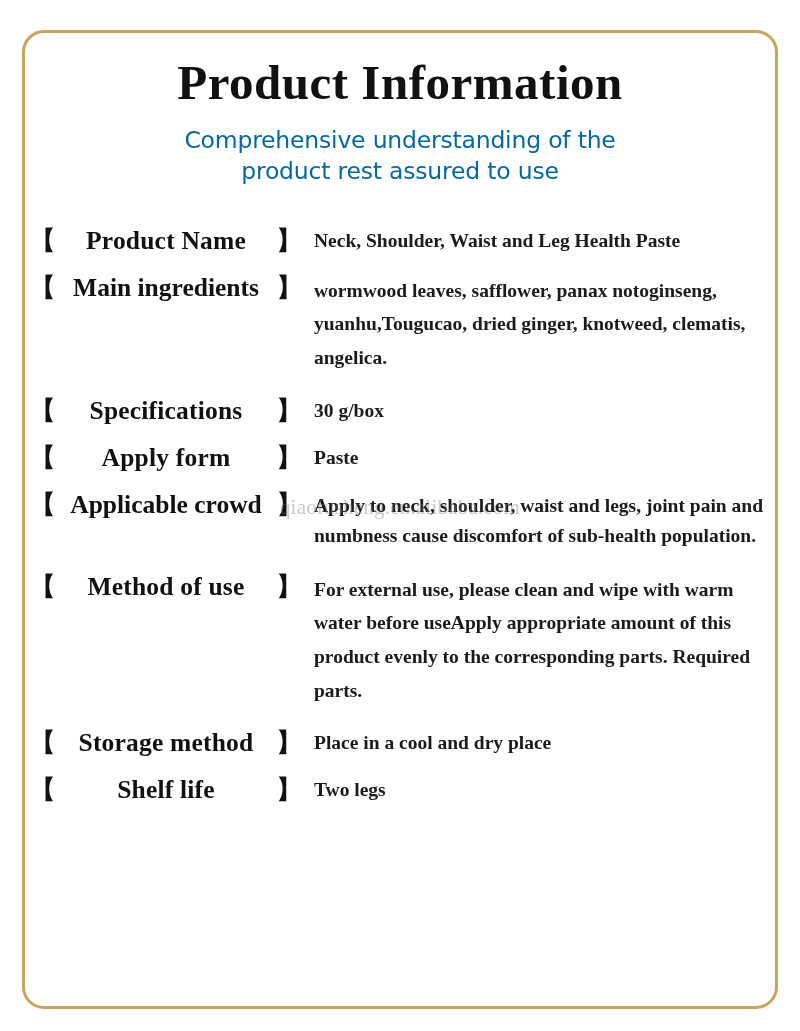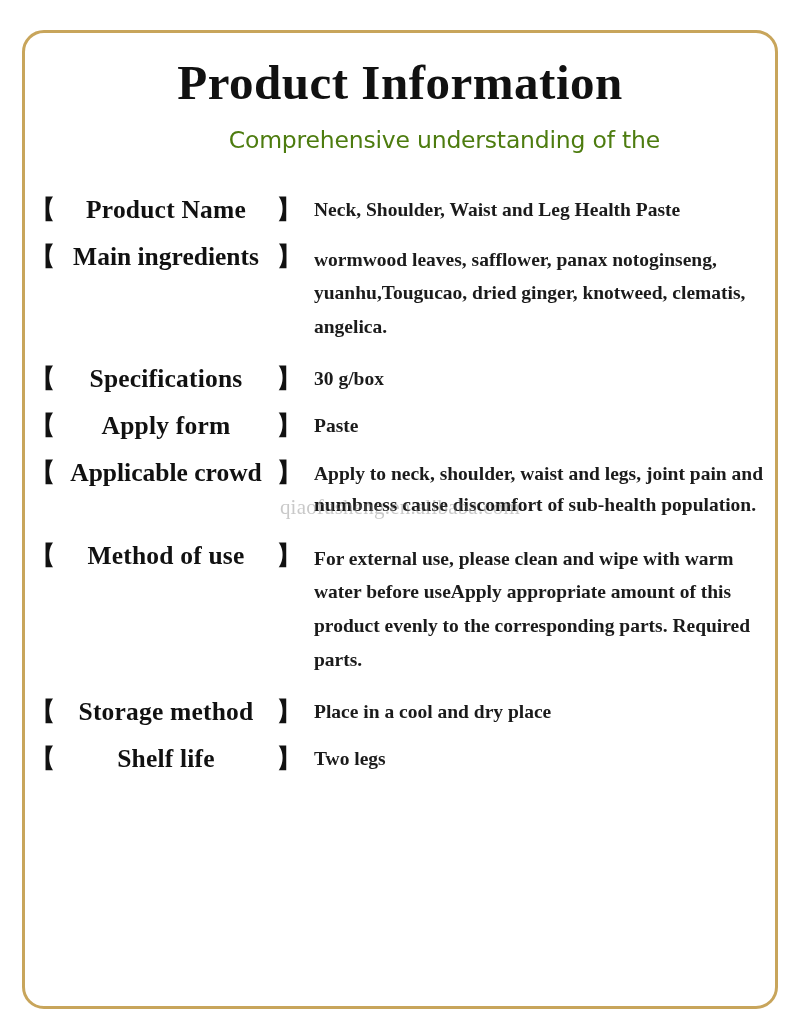--- a/index.html
+++ b/index.html
@@ -42,24 +42,24 @@
   .title {
     text-align: center;
     font-size: 49px;
     font-weight: bold;
     letter-spacing: 0.5px;
     color: #111;
     margin: 0 0 14px 0;
     line-height: 1.12;
   }
   .subtitle {
-    text-align: right;
+    text-align: center;
     font-family: "DejaVu Sans", sans-serif;
     font-size: 23.5px;
-    color: #4d7c0f;
+    color: #0369a1;
     line-height: 1.32;
     margin: 0 auto 34px auto;
     max-width: 520px;
     letter-spacing: -0.2px;
   }
   .spec-table {
     width: 750px;
     margin: 0 auto;
     border-collapse: collapse;
   }
@@ -115,20 +115,21 @@
 <div class="page">
 
   <div class="frame"></div>
 
   <div class="content">
 
     <h1 class="title">Product Information</h1>
 
     <div class="subtitle">
       <div>Comprehensive understanding of the</div>
+      <div>product rest assured to use</div>
     </div>
 
     <table class="spec-table">
       <tbody>
 
         <tr>
           <td class="label-cell">
             <div class="label-inner">
               <span class="brk">【</span>
               <span class="txt">Product Name</span>

